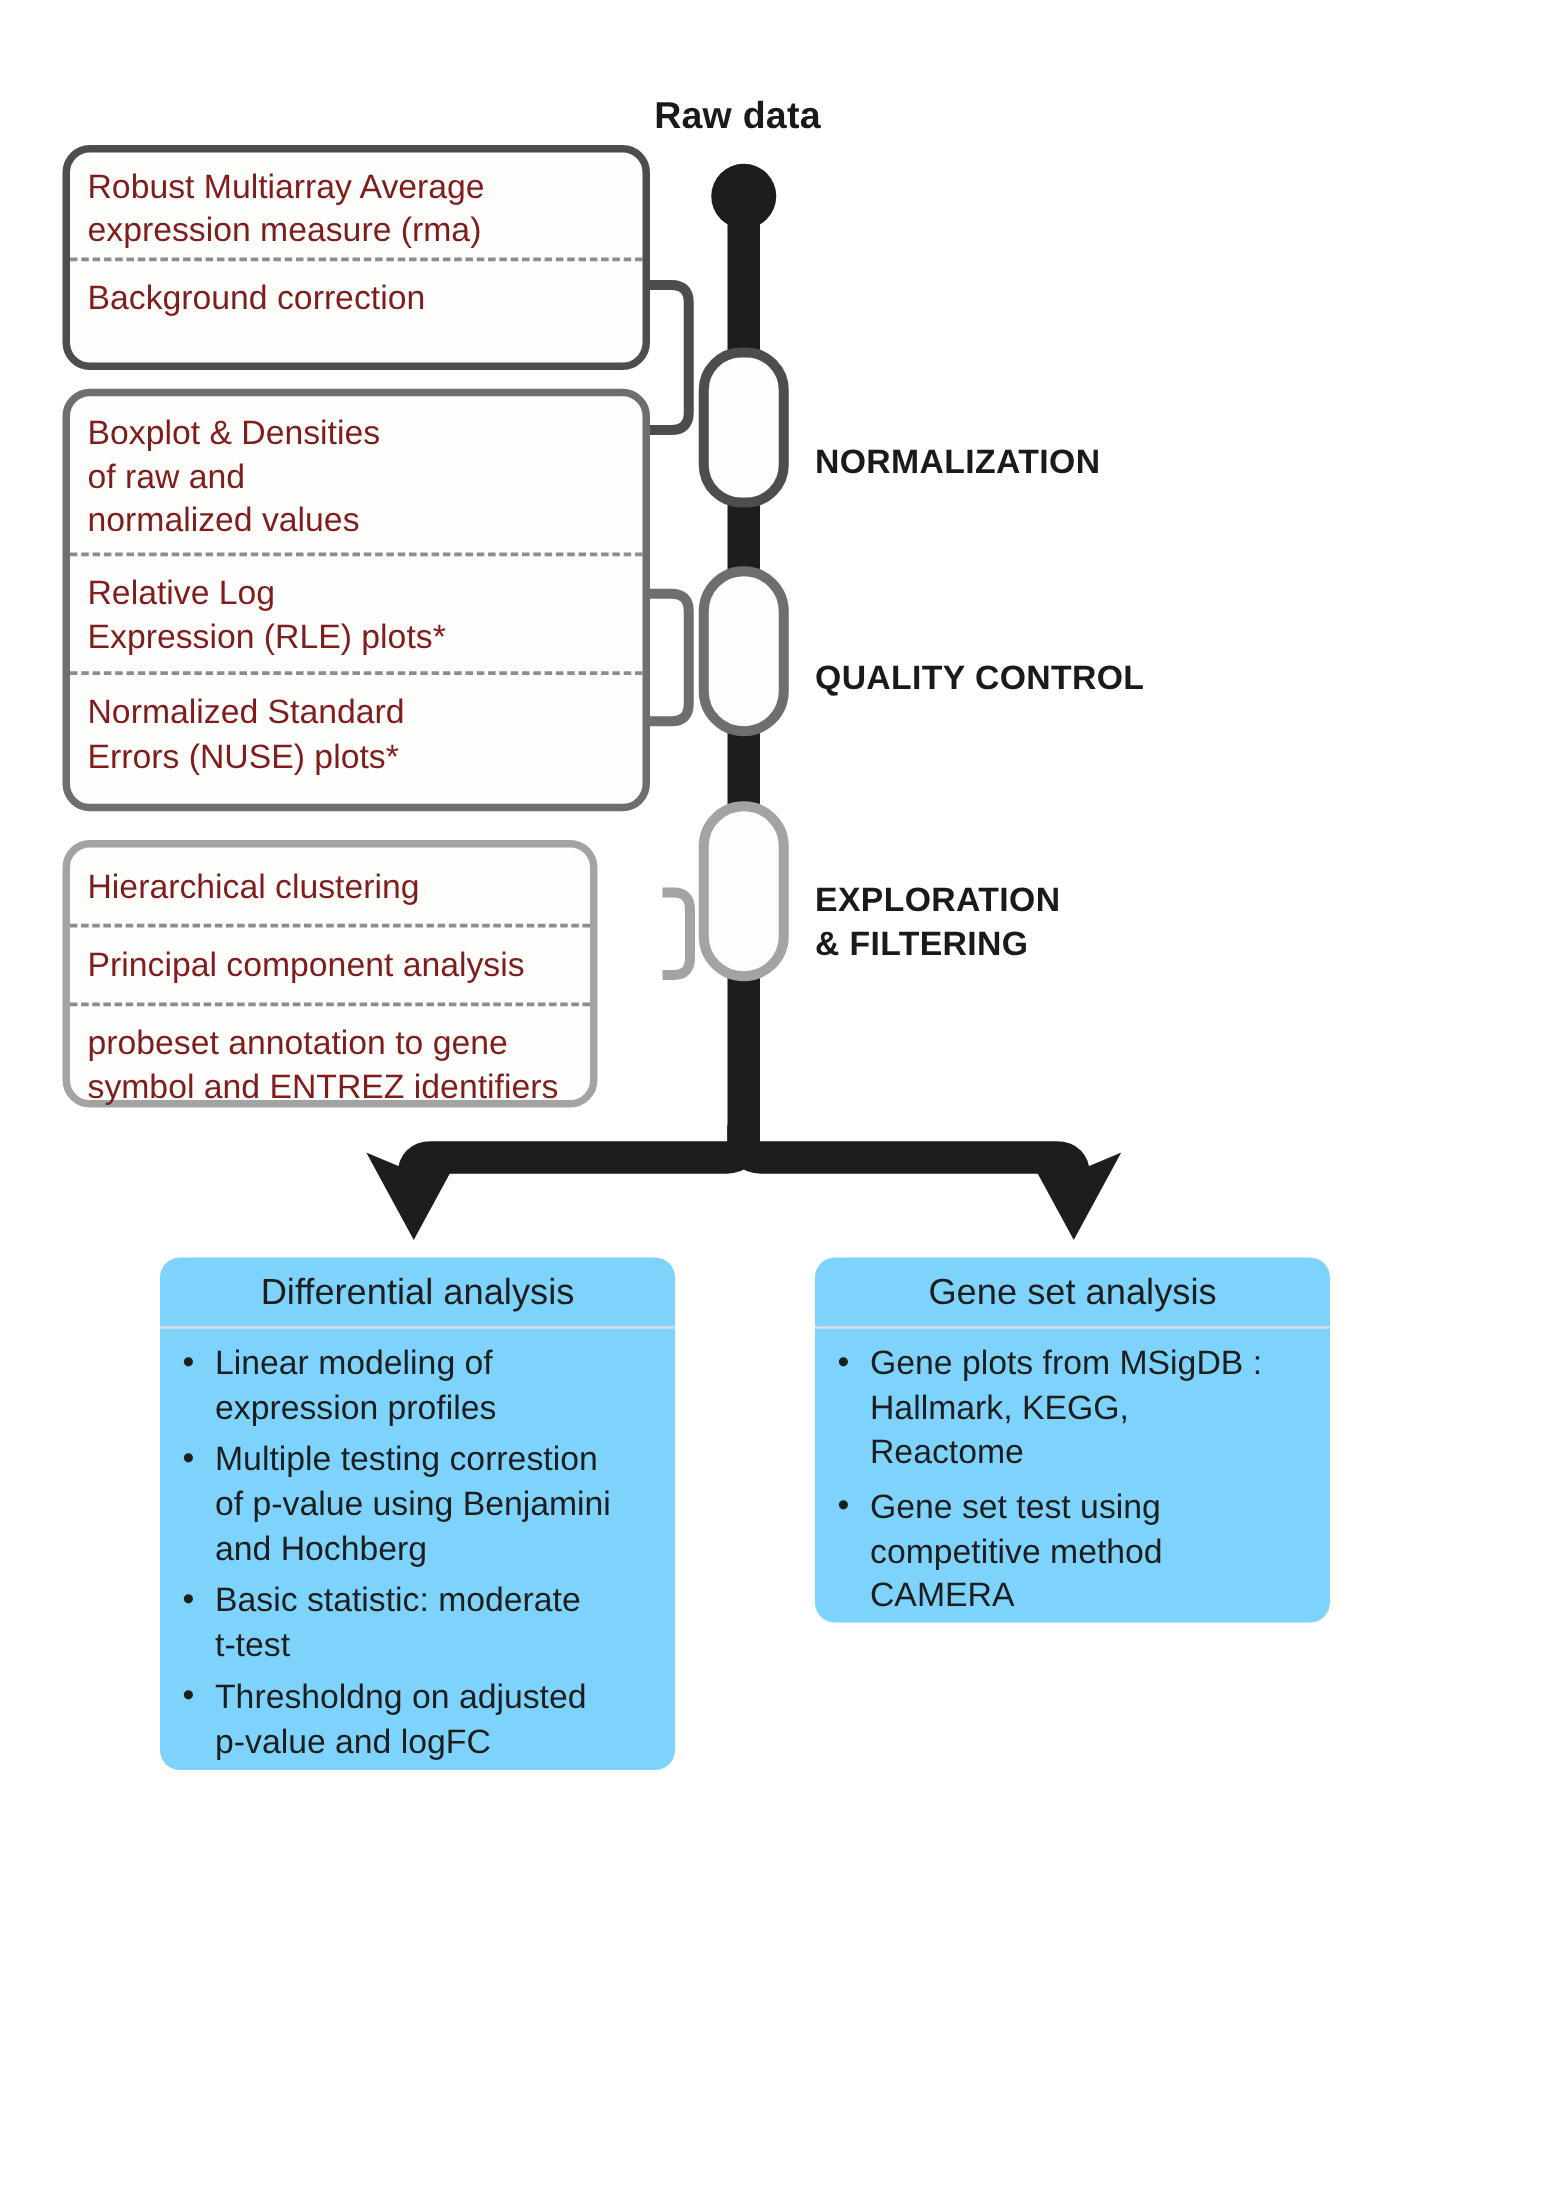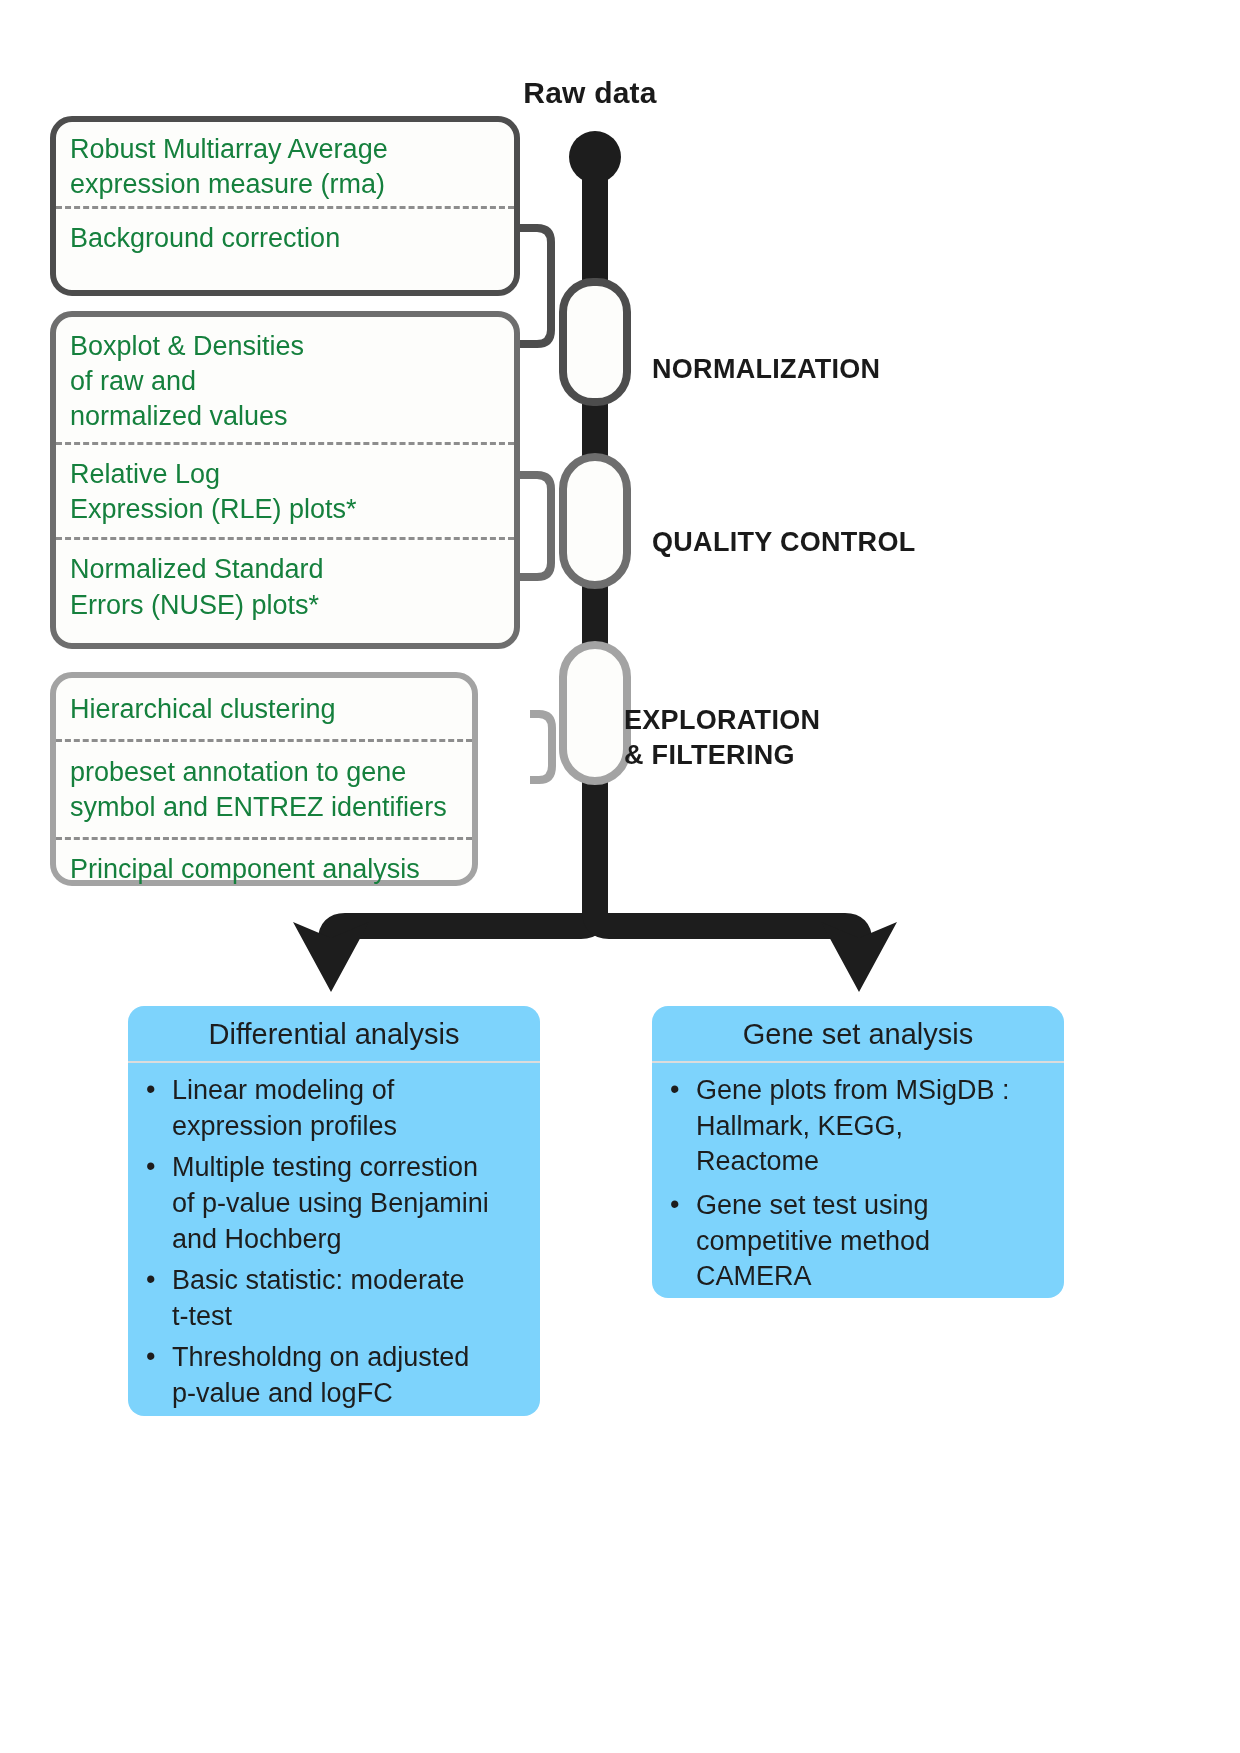--- a/index.html
+++ b/index.html
@@ -50,21 +50,21 @@
     box-sizing: border-box;
     border-style: solid;
     border-radius: 22px;
     background: #fdfdfb;
   }
   .stage-panel .row {
     box-sizing: border-box;
     padding: 3px 14px 4px 14px;
     font-size: 27px;
     line-height: 1.30;
-    color: #15803d;
+    color: #7f1d1d;
     white-space: pre-line;
   }
   .stage-panel .row + .row {
     border-top: 3px dashed #8d8d8d;
   }
 
   #panel-normalization {
     left: 50px;
     top: 116px;
     width: 470px;
@@ -105,21 +105,21 @@
     font-size: 27px;
     font-weight: bold;
     color: #1a1a1a;
     letter-spacing: 0.3px;
     line-height: 1.28;
     white-space: pre-line;
     margin-top: 16px;
   }
   #label-normalization { left: 652px; top: 336px; }
   #label-quality       { left: 652px; top: 509px; }
-  #label-exploration   { left: 624px; top: 687px; }
+  #label-exploration   { left: 652px; top: 687px; }
 
   
   .result-card {
     position: absolute;
     box-sizing: border-box;
     background: #7dd3fc;
     border-radius: 16px;
     overflow: hidden;
   }
   .result-card .card-title {
@@ -223,23 +223,23 @@
 of raw and
 normalized values</div>
     <div class="row">Relative Log
 Expression (RLE) plots*</div>
     <div class="row">Normalized Standard
 Errors (NUSE) plots*</div>
   </div>
 
   <div class="stage-panel" id="panel-exploration">
     <div class="row">Hierarchical clustering</div>
+    <div class="row">Principal component analysis</div>
     <div class="row">probeset annotation to gene
 symbol and ENTREZ identifiers</div>
-    <div class="row">Principal component analysis</div>
   </div>
 
   <div class="stage-label" id="label-normalization">NORMALIZATION</div>
   <div class="stage-label" id="label-quality">QUALITY CONTROL</div>
   <div class="stage-label" id="label-exploration">EXPLORATION
 &amp; FILTERING</div>
 
   <div class="result-card" id="card-differential">
     <div class="card-title">Differential analysis</div>
     <ul>

